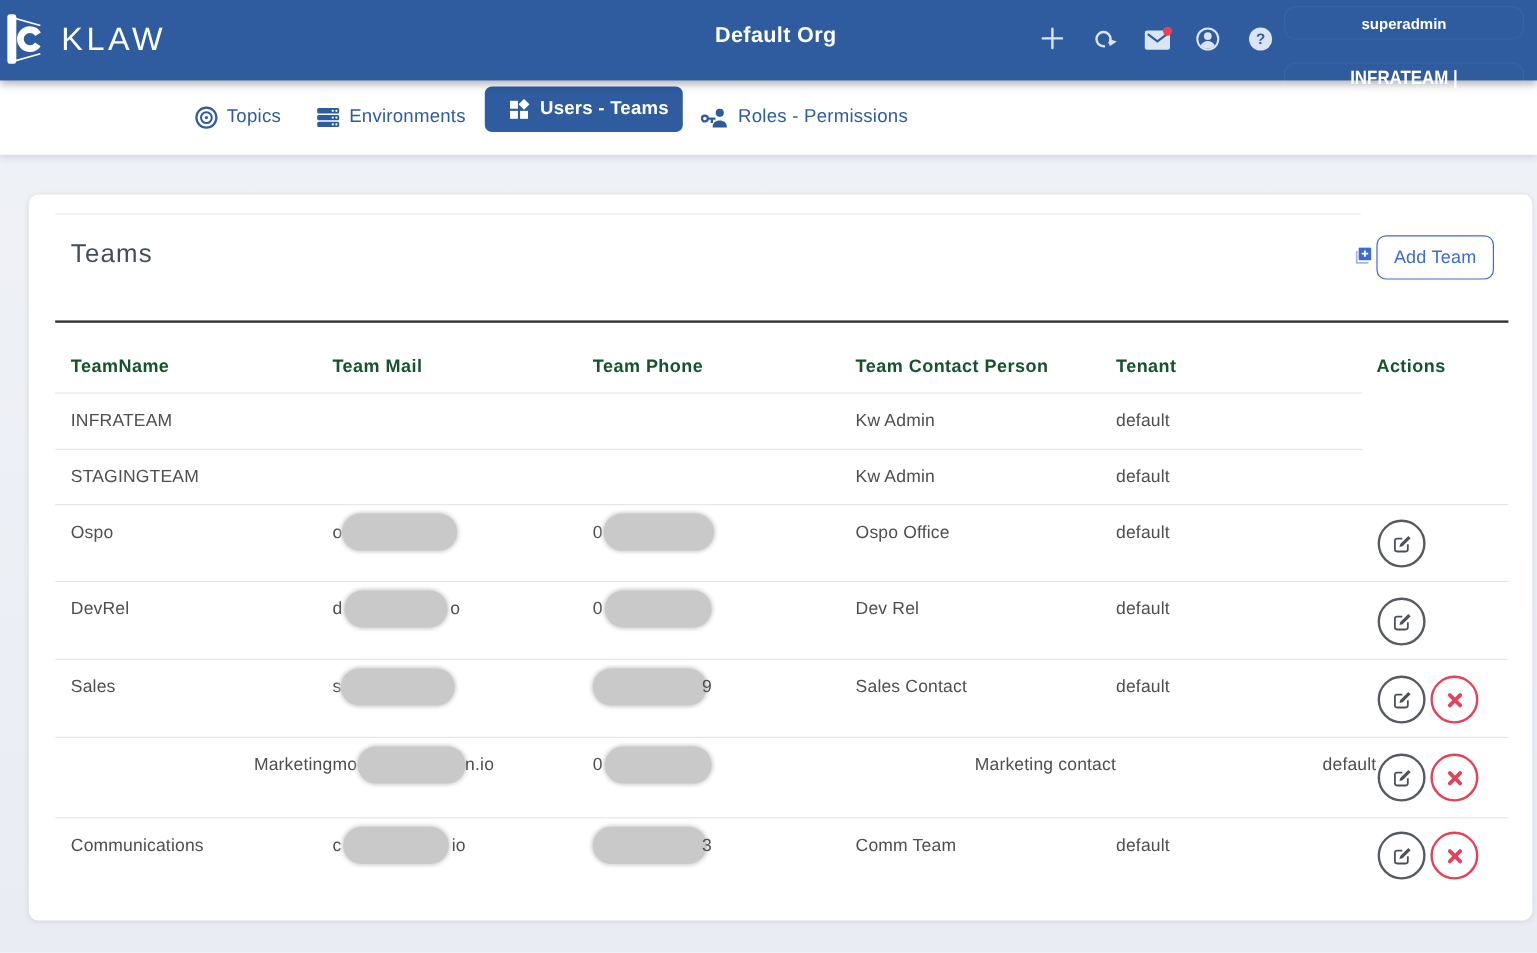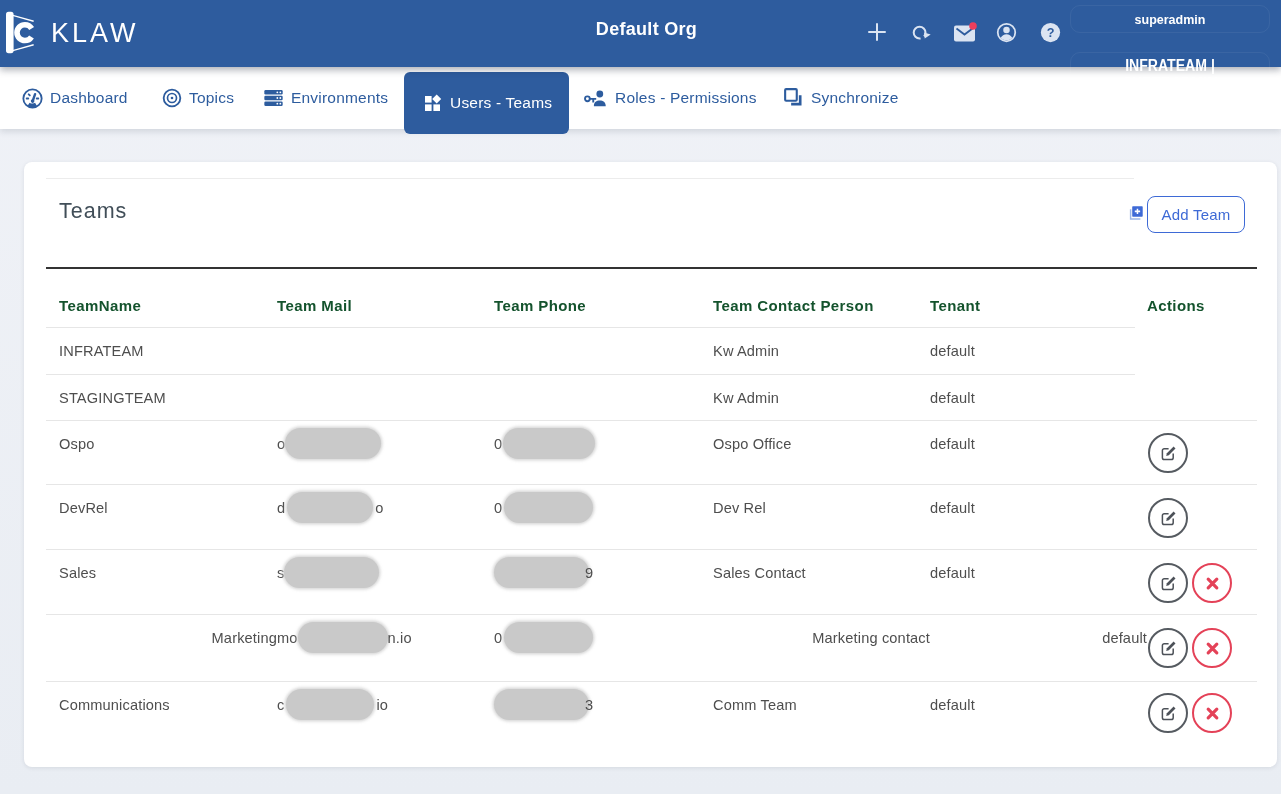--- a/index.html
+++ b/index.html
@@ -14,21 +14,21 @@
 .navic { position:absolute; top:0; }
 .userbox { position:absolute; right:11px; top:5px; width:200px; text-align:center; color:#fff; }
 .userbox .l1 { font-size:12.5px; font-weight:600; border:1px solid rgba(255,255,255,.06); border-radius:10px; padding:7px 0 5px; }
 .userbox .l2 { font-size:16px; font-weight:700; border:1px solid rgba(255,255,255,.06); border-radius:10px; padding:4px 0 9px; margin-top:19px; letter-spacing:0; }
 .userbox .l2 span { display:inline-block; transform:scaleX(.88); transform-origin:center; }
 
 
 .tabs { position:absolute; left:0; top:67px; width:1281px; height:62px; background:#fff; box-shadow:0 3px 6px rgba(40,55,80,.14); z-index:20; }
 .tab { position:absolute; top:0; height:62px; display:flex; align-items:center; gap:7px; color:#2d5c9e; font-size:15.5px; letter-spacing:.2px; }
 .tab svg { flex:0 0 auto; }
-.tabactive { position:absolute; left:404px; top:5px; width:165px; height:62px; background:#2e5c9e; border-radius:6px; display:flex; align-items:center; gap:7px; padding-left:20px; color:#fff; font-size:15.5px; letter-spacing:.2px; }
+.tabactive { position:absolute; left:404px; top:5px; width:165px; height:38px; background:#2e5c9e; border-radius:6px; display:flex; align-items:center; gap:7px; padding-left:20px; color:#fff; font-size:15.5px; letter-spacing:.2px;font-weight:bold; }
 
 
 .card { position:absolute; left:24px; top:162px; width:1253px; height:605px; background:#fff; border-radius:8px; box-shadow:0 1px 4px rgba(30,40,60,.10); }
 .cardline { position:absolute; left:22px; top:16px; width:1088px; height:1px; background:#ececec; }
 .h2 { position:absolute; left:35px; top:37px; font-size:21.5px; letter-spacing:1px; color:#414e58; }
 .addicon { position:absolute; left:1105px; top:44px; }
 .addbtn { position:absolute; left:1123px; top:34px; width:98px; height:37px; border:1.5px solid #3e6ad6; border-radius:8px; color:#3e6ad6; font-size:15px; display:flex; align-items:center; justify-content:center; background:#fff; letter-spacing:.2px; }
 
 table { position:absolute; left:22px; top:105px; width:1211px; border-collapse:collapse; table-layout:fixed; }
 col.c1{width:231px} col.c2{width:217px} col.c3{width:219px} col.c4{width:217px} col.c5{width:217px} col.c6{width:110px}
@@ -89,30 +89,20 @@
       <text x="12" y="17" text-anchor="middle" font-family="Liberation Sans" font-size="14.5" font-weight="bold" fill="#2e5c9e">?</text>
     </svg>
 
   <div class="userbox">
     <div class="l1">superadmin</div>
     <div class="l2"><span>INFRATEAM | SUPERADMIN</span></div>
   </div>
 </div>
 
 <div class="tabs">
-  <div class="tab" style="left:22px">
-    <svg width="21" height="21" viewBox="0 0 22 22">
-        <circle cx="11" cy="11" r="9.6" fill="none" stroke="#2d5c9e" stroke-width="1.9"></circle>
-        <circle cx="11" cy="11" r="7.2" fill="none" stroke="#2d5c9e" stroke-width="3.8" stroke-dasharray="8.2 37" stroke-dashoffset="-7.4"></circle>
-        <path d="M11.1 13.9 L13.7 6.5" stroke="#2d5c9e" stroke-width="2.5" stroke-linecap="round" fill="none"></path>
-        <circle cx="11.1" cy="13.7" r="1.9" fill="#2d5c9e"></circle>
-        <path d="M4.9 11 h1.7 M15.4 11 h1.7 M7 6.6 l1.2 1.2" stroke="#2d5c9e" stroke-width="1.9" stroke-linecap="round"></path>
-      </svg>
-    <span>Dashboard</span>
-  </div>
   <div class="tab" style="left:162px">
     <svg width="20" height="20" viewBox="0 0 24 24" fill="none" stroke="#2d5c9e">
         <circle cx="12" cy="12" r="10" stroke-width="2.2"></circle>
         <circle cx="12" cy="12" r="5.4" stroke-width="2"></circle>
         <circle cx="12" cy="12" r="1.6" fill="#2d5c9e" stroke="none"></circle>
       </svg>
     <span>Topics</span>
   </div>
   <div class="tab" style="left:263px">
     <svg width="21" height="20" viewBox="0 0 24 24" fill="#2d5c9e">
@@ -140,27 +130,20 @@
     <span>Users - Teams</span>
   </div>
   <div class="tab" style="left:584px">
     <svg width="24" height="19" viewBox="0 0 24 19" fill="#2d5c9e">
         <circle cx="3.4" cy="9.8" r="2.4" fill="none" stroke="#2d5c9e" stroke-width="1.9"></circle>
         <path d="M5.8 8.9 h6.4 v1.9 h-2 v2.6 h-1.9 v-2.6 h-2.5 z"></path>
         <circle cx="15.8" cy="5" r="3.4"></circle>
         <path d="M9.9 16.4 c0-3.1 2.6-5 5.9-5 s5.9 1.9 5.9 5 v0.8 h-11.8 z"></path>
       </svg>
     <span>Roles - Permissions</span>
-  </div>
-  <div class="tab" style="left:784px">
-    <svg width="20" height="20" viewBox="0 0 21 21">
-        <rect x="1.2" y="1.2" width="12.2" height="12.2" rx="1" fill="none" stroke="#2d5c9e" stroke-width="2.2"></rect>
-        <path d="M17 7.5 v9.5 h-9.5" fill="none" stroke="#2d5c9e" stroke-width="2.8"></path>
-      </svg>
-    <span>Synchronize</span>
   </div>
 </div>
 
 <div class="card">
   <div class="cardline"></div>
   <div class="h2">Teams</div>
   <svg class="addicon" width="14" height="14" viewBox="0 0 24 24">
       <path d="M1.5 5.5 h2.5 v15.5 h15.5 v2.5 h-18 z" fill="#9db7e8"></path>
       <rect x="5.5" y="0.5" width="18" height="18" rx="1.2" fill="#3e6ad6"></rect>
       <path d="M14.5 4.6 v9.2 M9.9 9.2 h9.2" stroke="#fff" stroke-width="2.6"></path>

